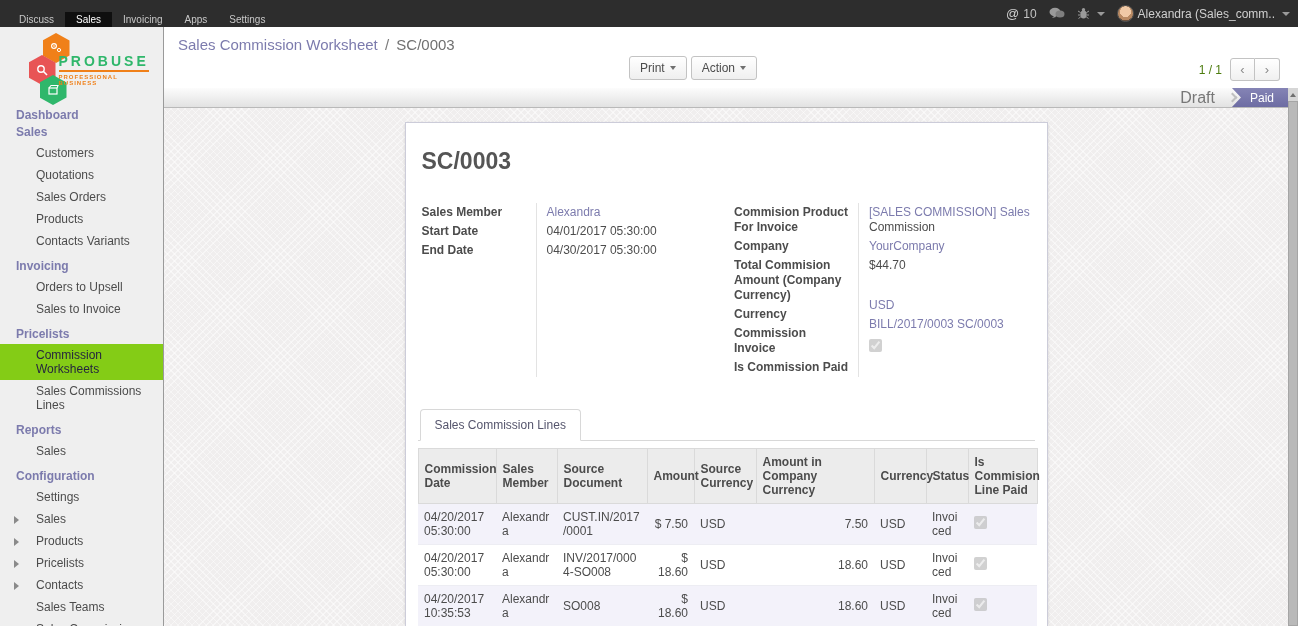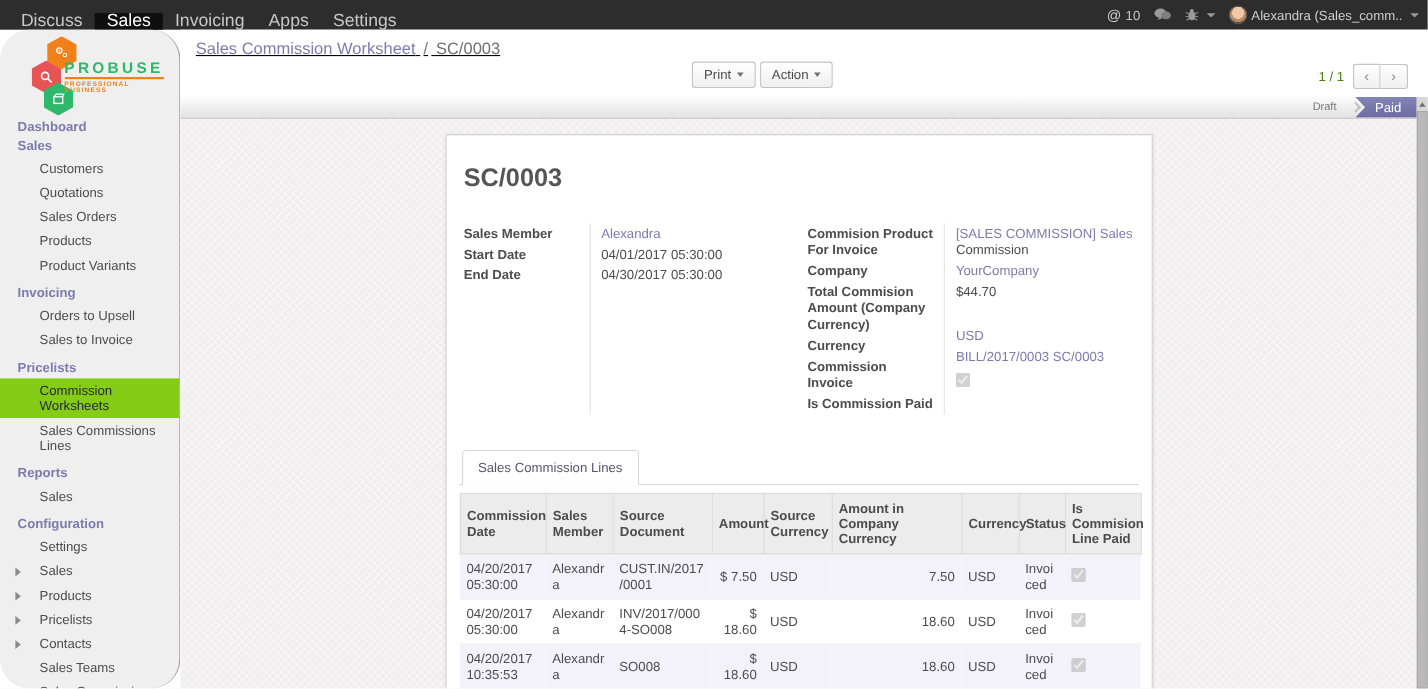--- a/index.html
+++ b/index.html
@@ -2,52 +2,52 @@
 <html><head>
 <meta charset="utf-8">
 <style>
   * { margin:0; padding:0; box-sizing:border-box; }
   html,body { width:1298px; height:626px; overflow:hidden; font-family:"Liberation Sans", sans-serif; background:#fff; }
   .page { width:1298px; height:626px; display:flex; flex-direction:column; }
 
   
   .topbar { height:27px; background:#2d2d2d; display:flex; align-items:stretch; justify-content:space-between; flex:0 0 27px; }
   .topbar-left { display:flex; align-items:stretch; padding-left:8px; }
-  .app-item { color:#c8c8c8; font-size:16px; padding:0 11px; display:flex; align-items:center; cursor:pointer;margin-top:12px; }
+  .app-item { color:#c8c8c8; font-size:10px; padding:0 11px; display:flex; align-items:center; cursor:pointer;margin-top:12px; }
   .app-item.active { background:#0f0f0f; color:#fff; }
   .topbar-right { display:flex; align-items:center; padding-right:8px; color:#c4c4c4; font-size:12px; gap:12px; }
   .systray-item { display:flex; align-items:center; gap:4px; cursor:pointer; color:#c4c4c4; }
   .at-glyph { font-size:13px; color:#cfcfcf; }
   .caret-down { width:0; height:0; border-left:4px solid transparent; border-right:4px solid transparent; border-top:4px solid #9a9a9a; display:inline-block; margin-left:3px; }
   .avatar { width:17px; height:17px; border-radius:50%; background:radial-gradient(circle at 50% 38%, #f0c9a6 0 45%, #b98a63 46% 70%, #6e4f38 71%); border:1px solid #555; }
   .user-name { color:#cfcfcf; }
 
   
   .body-row { flex:1; display:flex; min-height:0; }
-  .sidebar { width:164px; flex:0 0 164px; background:#efefef; border-right:1px solid #9a9a9a; overflow:hidden; font-size:12px;border-radius:27px; }
+  .sidebar { width:164px; flex:0 0 164px; background:#efefef; border-right:1px solid #9a9a9a; overflow:hidden; font-size:12px; }
   .main-col { flex:1; display:flex; flex-direction:column; min-width:0; }
 
   
   .logo-box { padding:6px 0 4px 0; display:flex; justify-content:center; }
   .logo { position:relative; width:118px; height:64px; }
   .hex { position:absolute; clip-path:polygon(50% 0,100% 25%,100% 75%,50% 100%,0 75%,0 25%); display:flex; align-items:center; justify-content:center; }
   .hex-orange { width:27px; height:30px; left:20px; top:0; background:#f08019; }
   .hex-red { width:27px; height:30px; left:6px; top:22px; background:#e85455; }
   .hex-green { width:27px; height:30px; left:17px; top:42px; background:#2fb76b; }
   .logo-texts { position:absolute; left:36px; top:20px; }
   .logo-title { font-size:14px; font-weight:bold; color:#2fb76b; letter-spacing:3px; border-bottom:2px solid #f08019; padding-bottom:1px; }
   .logo-sub { font-size:6px; color:#f08019; letter-spacing:1px; margin-top:2px; font-weight:bold; }
   .sb-heading { color:#7c7bad; font-weight:bold; padding:7px 0 3px 16px; cursor:pointer; }
   .sb-item { color:#4c4c4c; padding:4px 0 4px 36px; cursor:pointer; position:relative; }
   .sb-item.active { background:#84cc16; color:#26263e; }
   .sb-tri { position:absolute; left:14px; top:8px; width:0; height:0; border-top:4px solid transparent; border-bottom:4px solid transparent; border-left:5px solid #8a8a8a; }
 
   
   .cp { height:61px; background:#fff; position:relative; flex:0 0 61px; }
-  .breadcrumb { position:absolute; left:14px; top:9px; font-size:15px;text-decoration:underline; }
+  .breadcrumb { position:absolute; left:14px; top:9px; font-size:15px; }
   .bc-parent { color:#7c7bad; cursor:pointer; }
   .bc-sep { color:#7a7a7a; margin:0 3px; }
   .bc-current { color:#707070; }
   .cp-buttons { position:absolute; left:465px; top:29px; display:flex; gap:4px; }
   .btn { background:linear-gradient(#ffffff,#efefef); border:1px solid #c3c3c3; border-radius:3px; padding:4px 10px; font-size:12px; color:#4c4c4c; display:flex; align-items:center; cursor:pointer; }
   .btn .caret { width:0; height:0; border-left:3.5px solid transparent; border-right:3.5px solid transparent; border-top:4px solid #707070; margin-left:5px; }
   .pager { position:absolute; right:18px; top:31px; display:flex; align-items:center; gap:8px; }
   .pager-counter { font-size:12px; color:#4d7c0f; }
   .pager-btns { display:flex; }
   .pager-btn { width:25px; height:23px; background:linear-gradient(#fff,#f0f0f0); border:1px solid #c3c3c3; color:#8a8a8a; font-size:13px; display:flex; align-items:center; justify-content:center; cursor:pointer; }
@@ -57,21 +57,21 @@
   
   .scroll-row { flex:1; display:flex; min-height:0; }
   .view-area { flex:1; display:flex; flex-direction:column; min-width:0; }
   .scrollbar { width:10px; flex:0 0 10px; background:#ededed; display:flex; flex-direction:column; }
   .scroll-up { height:13px; background:#d6d6d6; display:flex; align-items:center; justify-content:center; cursor:pointer; }
   .scroll-up-tri { width:0; height:0; border-left:3px solid transparent; border-right:3px solid transparent; border-bottom:4px solid #6f6f6f; }
   .scroll-thumb { flex:1; background:#b9b9b9; border:1px solid #a5a5a5; cursor:grab; }
 
   
   .statusbar { height:20px; flex:0 0 20px; background:linear-gradient(#fcfcfc,#e2e2e2); border-bottom:1px solid #b9b9b9; display:flex; justify-content:flex-end; align-items:stretch; }
-  .st-draft { display:flex; align-items:center; padding:0 14px 0 10px; font-size:10px; color:#777; position:relative; cursor:pointer; }
+  .st-draft { display:flex; align-items:center; padding:0 14px 0 10px; font-size:16px; color:#777; position:relative; cursor:pointer; }
   .st-chev { width:7px; height:7px; border-top:2px solid #c0c0c0; border-right:2px solid #c0c0c0; transform:rotate(45deg); margin-right:-4px; align-self:center; }
   .st-paid { display:flex; align-items:center; padding:0 14px 0 18px; font-size:12px; color:#fff; background:linear-gradient(#8584b5,#6d6ca3); clip-path:polygon(0 0,100% 0,100% 100%,0 100%,9px 50%); cursor:pointer; }
 
   
   .content { flex:1; overflow:hidden; background:#f0eeee; background-image:repeating-linear-gradient(45deg, rgba(255,255,255,.45) 0 1px, transparent 1px 5px), repeating-linear-gradient(-45deg, rgba(255,255,255,.45) 0 1px, transparent 1px 5px); }
   .sheet { width:643px; margin:14px auto 0 auto; background:#fff; border:1px solid #ccccd9; box-shadow:0 1px 3px rgba(0,0,0,.12); min-height:486px; padding:0 12px; }
   .sheet-title { font-size:23px; font-weight:bold; color:#555; padding:25px 4px 0 4px; }
 
   .field-groups { display:flex; margin-top:28px; padding:0 4px; }
   .fgroup { width:50%; display:flex; }
@@ -174,21 +174,21 @@
           </div>
         </div>
       </div>
 
       <div class="sb-heading">Dashboard</div>
       <div class="sb-heading" style="padding-top:0;">Sales</div>
       <div class="sb-item">Customers</div>
       <div class="sb-item">Quotations</div>
       <div class="sb-item">Sales Orders</div>
       <div class="sb-item">Products</div>
-      <div class="sb-item">Product Variants</div>
+      <div class="sb-item">Contacts Variants</div>
 
       <div class="sb-heading">Invoicing</div>
       <div class="sb-item">Orders to Upsell</div>
       <div class="sb-item">Sales to Invoice</div>
 
       <div class="sb-heading">Pricelists</div>
       <div class="sb-item active">Commission Worksheets</div>
       <div class="sb-item">Sales Commissions Lines</div>
 
       <div class="sb-heading">Reports</div>

